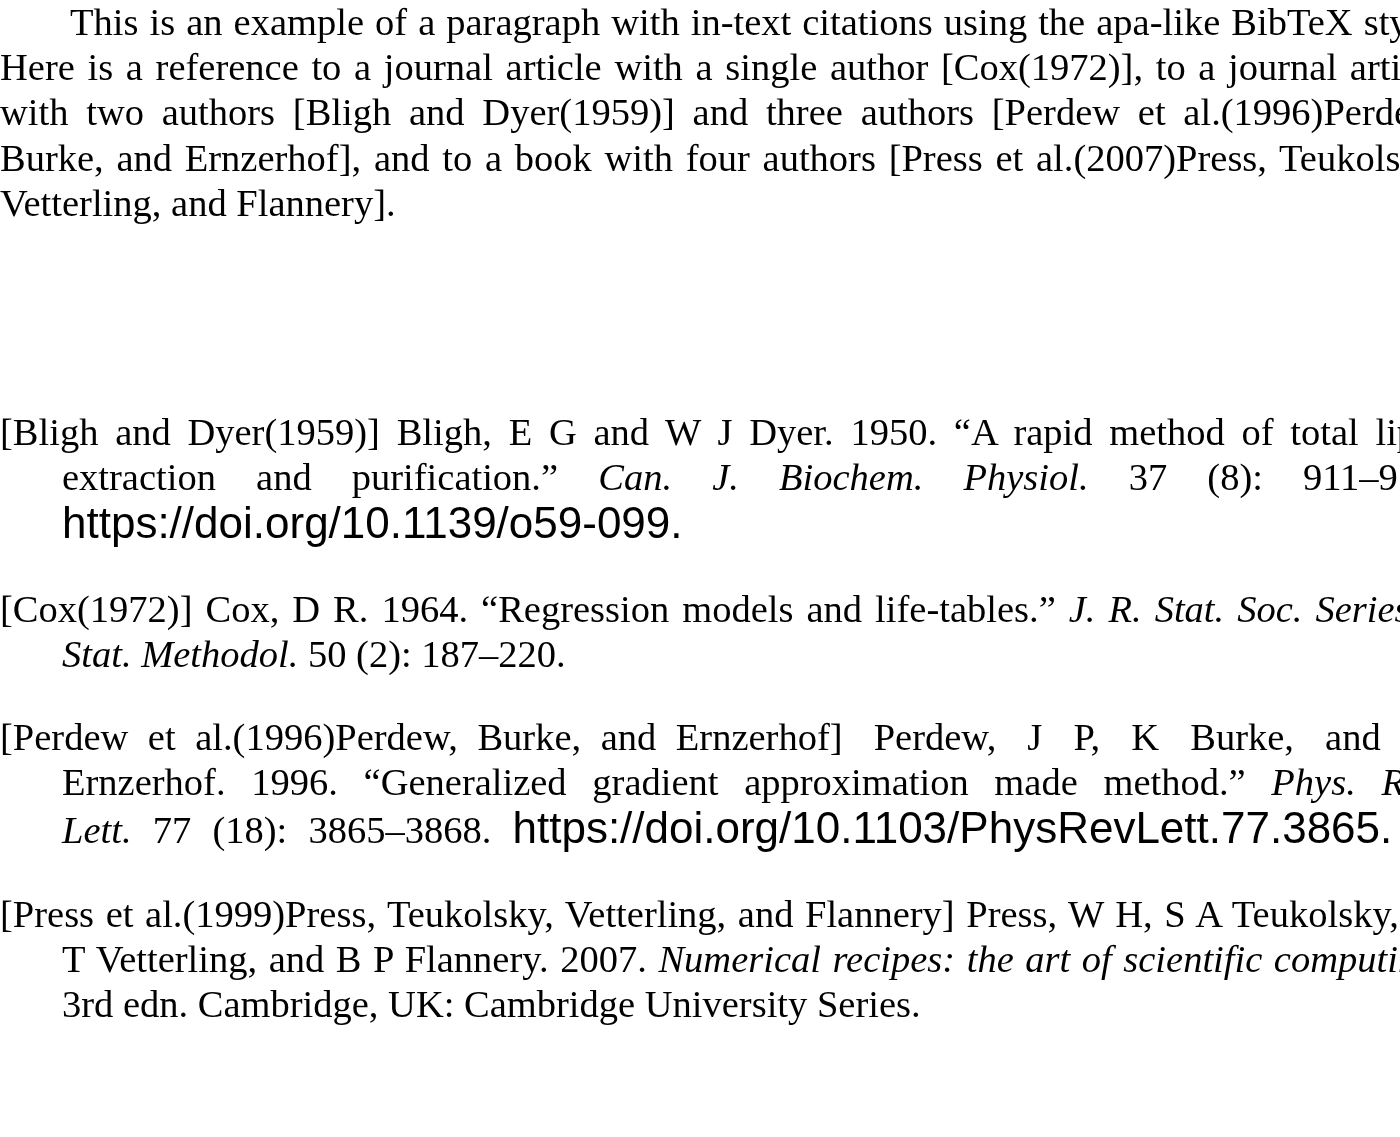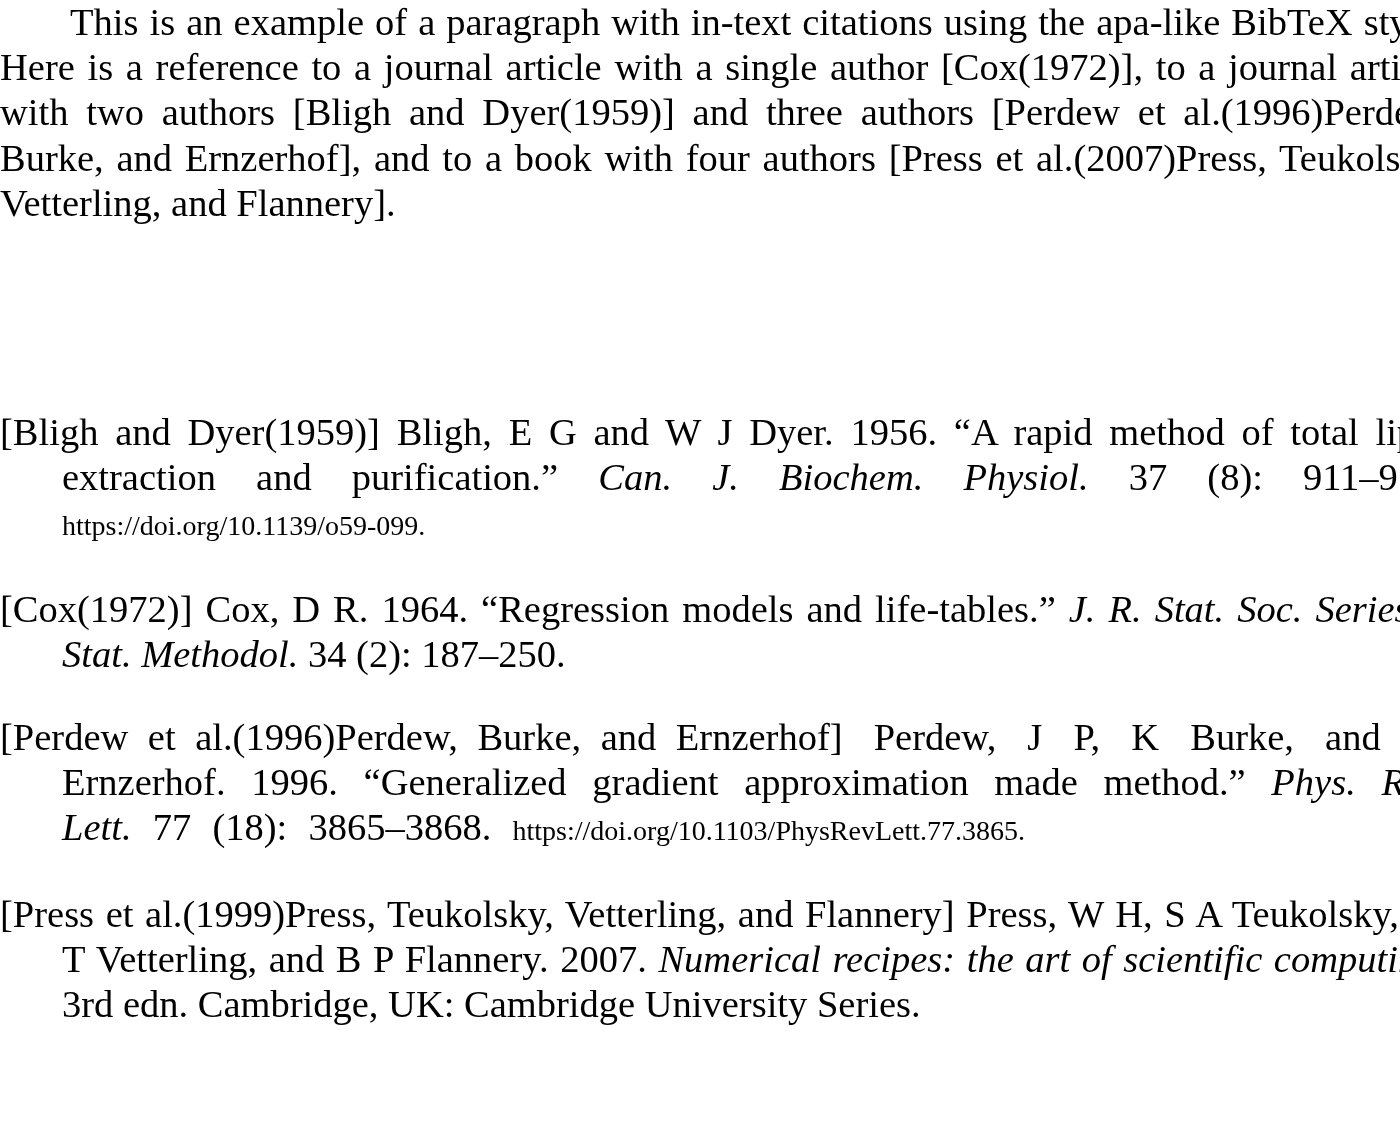--- a/index.html
+++ b/index.html
@@ -67,56 +67,56 @@
     word-spacing: 0.30em;
   }
   .bibitem.loose .key { word-spacing: normal; }
 
   .key { white-space: nowrap; font-family: Liberation Serif, serif; }
 
   i, .it {
   }
 
   .mono {
-    font-family: Liberation Serif, serif;
-    font-size: 28px;
+    font-family: Liberation Sans, sans-serif;
+    font-size: 44px;
     letter-spacing: 0px;
     word-spacing: normal;
   }
 
   .nb { white-space: nowrap; }
 </style>
 </head>
 <body>
 
 <div id="page">
 
   <div id="textblock">
     <p class="bodypara">This is an example of a paragraph with in-text citations using the apa-like BibTeX style. Here is a reference to a journal article with a single author [Cox(1972)], to a journal article with two authors [Bligh and Dyer(1959)] and three authors [Perdew et al.(1996)Perdew, Burke, and Ernzerhof], and to a book with four authors [Press et al.(2007)Press, Teukolsky, Vetterling, and Flannery].</p>
   </div>
 
   <div class="bib">
 
     <div class="bibitem">
       <span class="key">[Bligh and Dyer(1959)]</span>
       <span>Bligh, E G and W J Dyer.</span>
-      <span>1956.</span>
+      <span>1950.</span>
       <span>“A rapid method of total lipid extraction and purification.”</span>
       <i>Can. J. Biochem. Physiol.</i>
       <span>37 (8): 911–917.</span>
       <span class="mono nb">https://doi.org/10.1139/o59-099.</span>
     </div>
 
     <div class="bibitem">
       <span class="key">[Cox(1972)]</span>
       <span>Cox, D R.</span>
       <span>1964.</span>
       <span>“Regression models and life-tables.”</span>
       <i>J. R. Stat. Soc. Series B Stat. Methodol.</i>
-      <span>34 (2): 187–250.</span>
+      <span>50 (2): 187–220.</span>
     </div>
 
     <div class="bibitem loose">
       <span class="key">[Perdew et al.(1996)Perdew, Burke, and Ernzerhof]</span>
       <span>Perdew, J P, K Burke, and M Ernzerhof.</span>
       <span>1996.</span>
       <span>“Generalized gradient approximation made method.”</span>
       <i>Phys. Rev. Lett.</i>
       <span>77 (18): 3865–3868.</span>
       <span class="mono nb">https://doi.org/10.1103/PhysRevLett.77.3865.</span>

